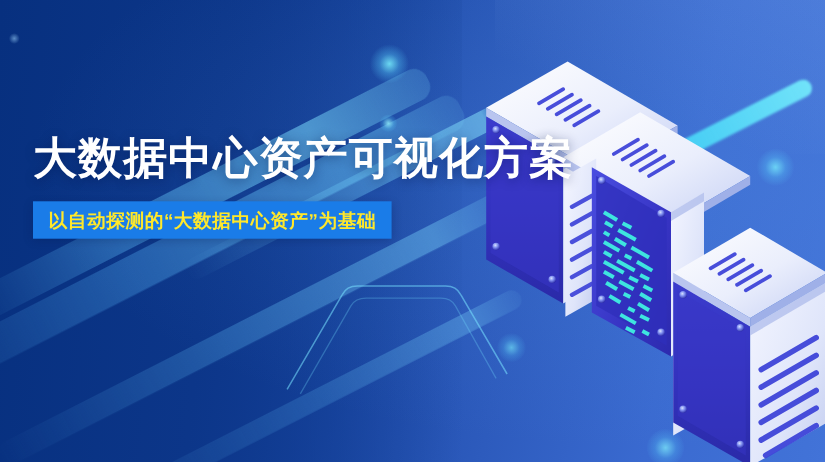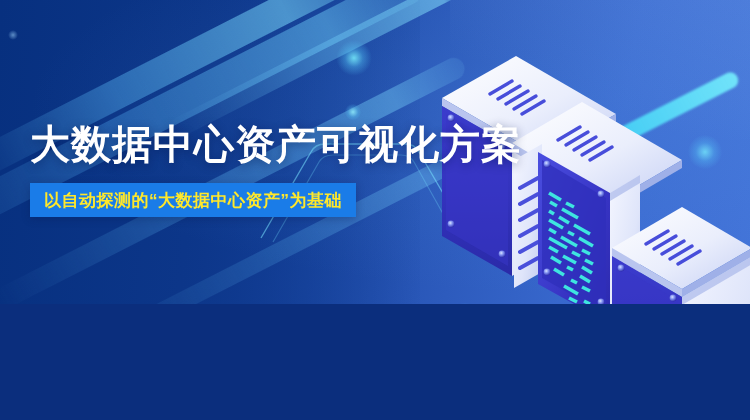--- a/index.html
+++ b/index.html
@@ -1,19 +1,19 @@
 <!DOCTYPE html>
 <html><head>
 <meta charset="utf-8">
 <style>
   html,body{margin:0;padding:0;background:#0b2e7d;}
   *{box-sizing:border-box;}
   #banner{
     position:relative;
-    width:750px;height:304px;
+    width:750px;height:420px;
     overflow:hidden;
     font-family:"Liberation Sans","DejaVu Sans",sans-serif;
     background:linear-gradient(100deg,#0a3490 0%,#113b96 22%,#1c4aa8 42%,#2d5bbd 62%,#3a6ad0 80%,#4273d8 100%);
   }
   
   .bg-layer{position:absolute;inset:0;pointer-events:none;}
   .bg-dark-left{
     position:absolute;left:0;top:0;width:420px;height:420px;
     background:linear-gradient(95deg,#07307f 0%,#0c3689 45%,rgba(19,65,156,0) 100%);
   }

